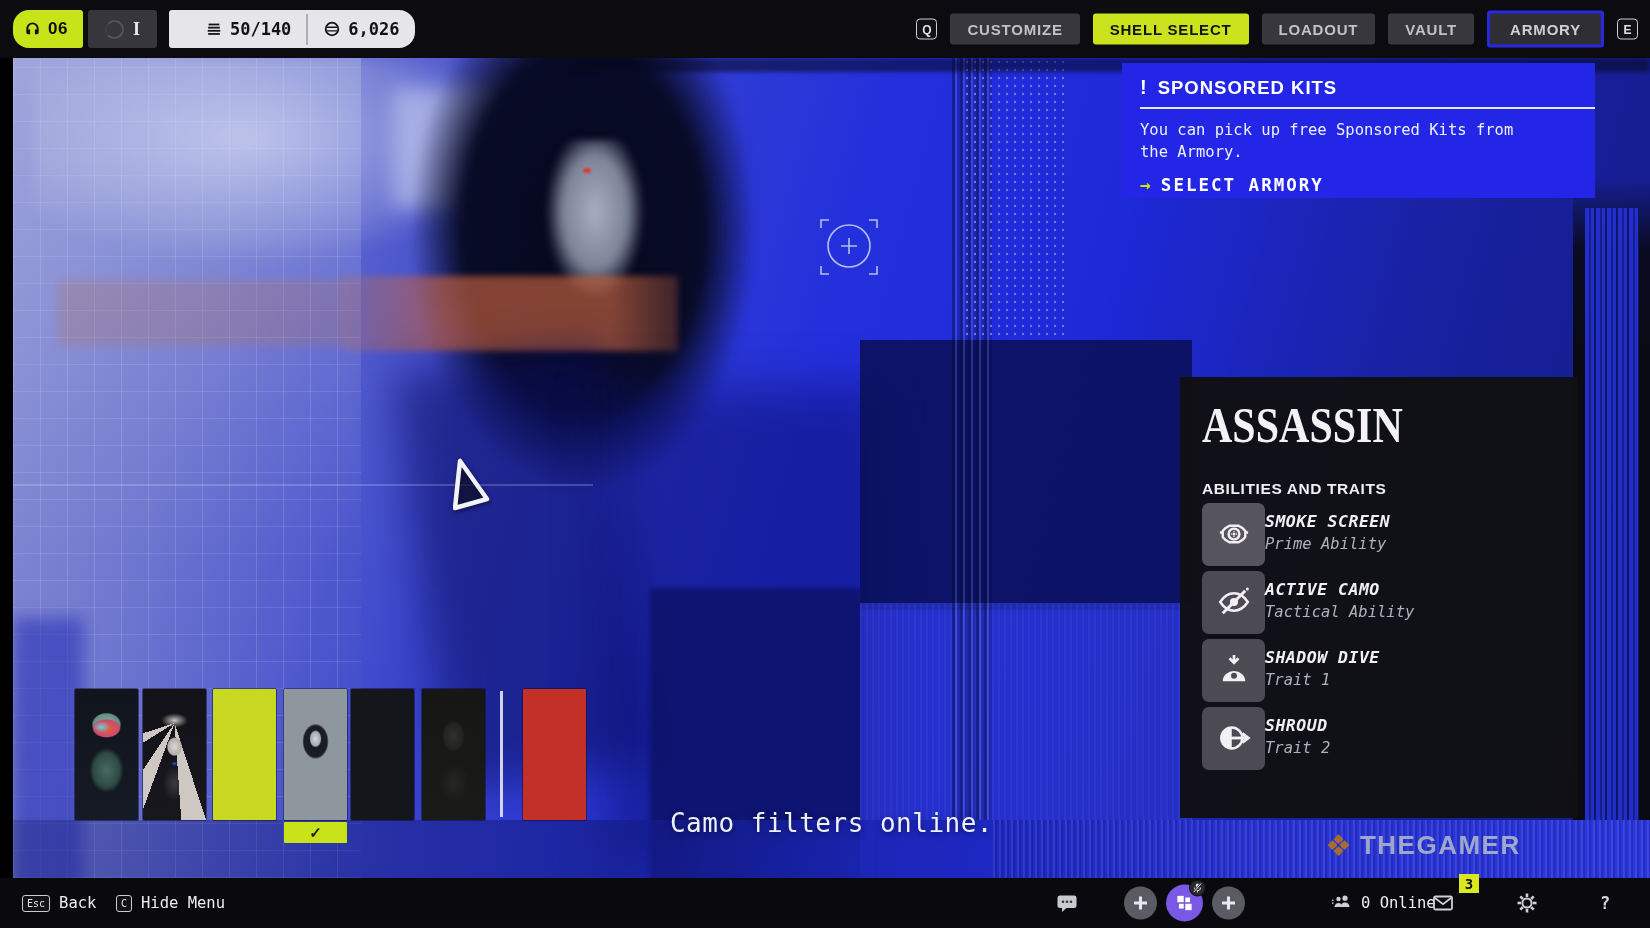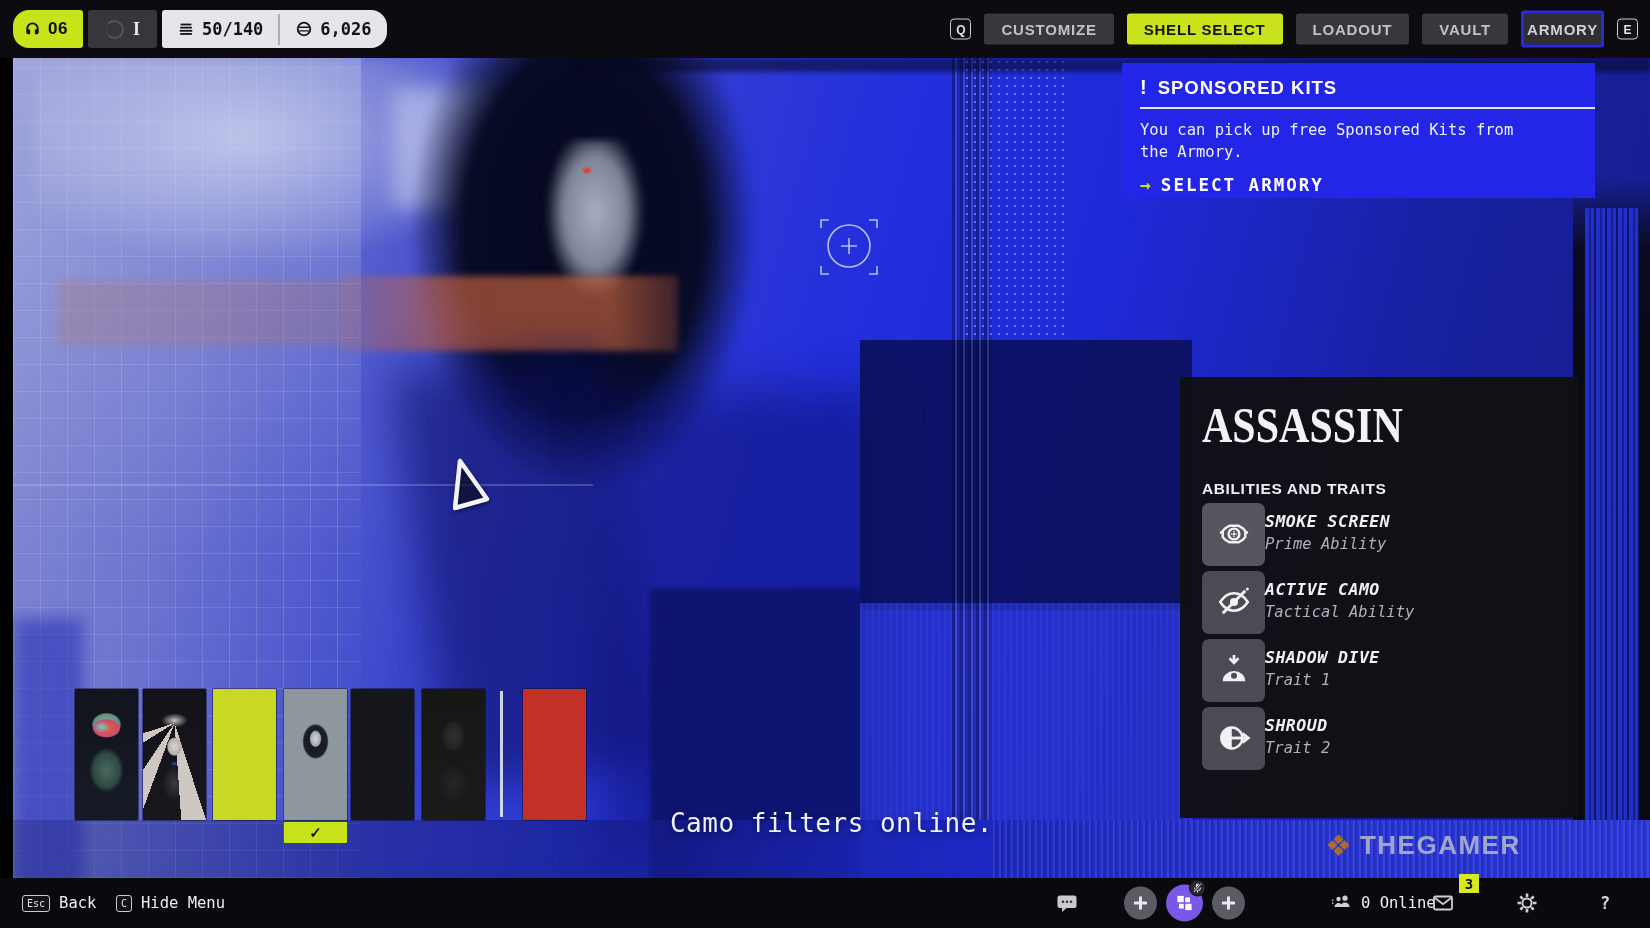--- a/index.html
+++ b/index.html
@@ -8,31 +8,31 @@
 
   
   .topbar { position:absolute; left:0; top:0; width:1650px; height:58px; background:#0c0c10; z-index:40; }
   .tb-left { position:absolute; left:13px; top:50%; transform:translateY(-50%); display:flex; align-items:center; }
   .pill { height:38px; display:flex; align-items:center; }
   .pill-level { background:#c7e31a; border-radius:16px 3px 3px 16px; padding:0 15px 0 10px; gap:6px; }
   .pill-level span { font-weight:800; font-size:17px; letter-spacing:.5px; color:#0e0e10; }
   .pill-rank { background:#36363c; border-radius:3px; padding:0 17px; gap:9px; margin-left:5px; }
   .ghost-ring { width:19px; height:19px; border-radius:50%; border:2px solid rgba(255,255,255,.15); border-left-color:rgba(255,255,255,.04); }
   .pill-rank span { font-family:"Liberation Serif", serif; font-weight:700; font-size:18px; color:#e9e9ee; }
-  .pill-res { background:#e6e6ea; border-radius:3px 16px 16px 3px; margin-left:5px; }
+  .pill-res { background:#e6e6ea; border-radius:3px 16px 16px 3px; margin-left:12px;padding-left:21px; }
   .res-seg { display:flex; align-items:center; gap:7px; padding:0 15px; height:100%; }
   .res-div { width:2px; height:31px; background:#adadb6; }
   .res-seg span { font-family:"DejaVu Sans Mono", monospace; font-weight:700; font-size:17px; color:#131316; }
   .tb-right { position:absolute; right:12px; top:50%; transform:translateY(-50%); display:flex; align-items:center; gap:13px; }
   .keyhint { min-width:21px; height:21px; border:1.5px solid #cdcdd4; border-radius:4px; background:#121216;
     color:#e2e2e8; font-weight:700; font-size:12px; display:flex; align-items:center; justify-content:center; padding:0 3px; }
   .tabbtn { height:31px; padding:0 17px; border:none; border-radius:3px; background:#37373d; color:#c1c1c8;
     font-family:"Liberation Sans", sans-serif; font-weight:700; font-size:15px; letter-spacing:.8px; cursor:pointer; }
   .tabbtn.active { background:#cbe31c; color:#141410; }
-  .tabbtn.focused { background:#2e2e34; border:3px solid #2828e2; color:#cfcfd6; padding:0 3px; height:37px; }
+  .tabbtn.focused { background:#2e2e34; border:3px solid #2828e2; color:#cfcfd6; padding:0 20px; height:37px; }
 
   
   .scene { position:absolute; left:13px; top:58px; width:1637px; height:820px; overflow:hidden;
     background:linear-gradient(105deg,#8d93d4 0%,#6d76cf 14%,#3a45cc 30%,#2330dc 48%,#1e29d8 62%,#18219f 80%,#141b86 100%); }
   .art { position:absolute; }
   .grid-left { left:0; top:0; width:348px; height:100%;
     background:linear-gradient(180deg,rgba(205,211,238,.3),rgba(120,128,200,.05) 60%),
     repeating-linear-gradient(90deg,rgba(238,242,255,.16) 0 1px,transparent 1px 27px),
     repeating-linear-gradient(0deg,rgba(238,242,255,.13) 0 1px,transparent 1px 27px); }
   .patch1 { left:20px; top:0; width:470px; height:200px; filter:blur(6px);

